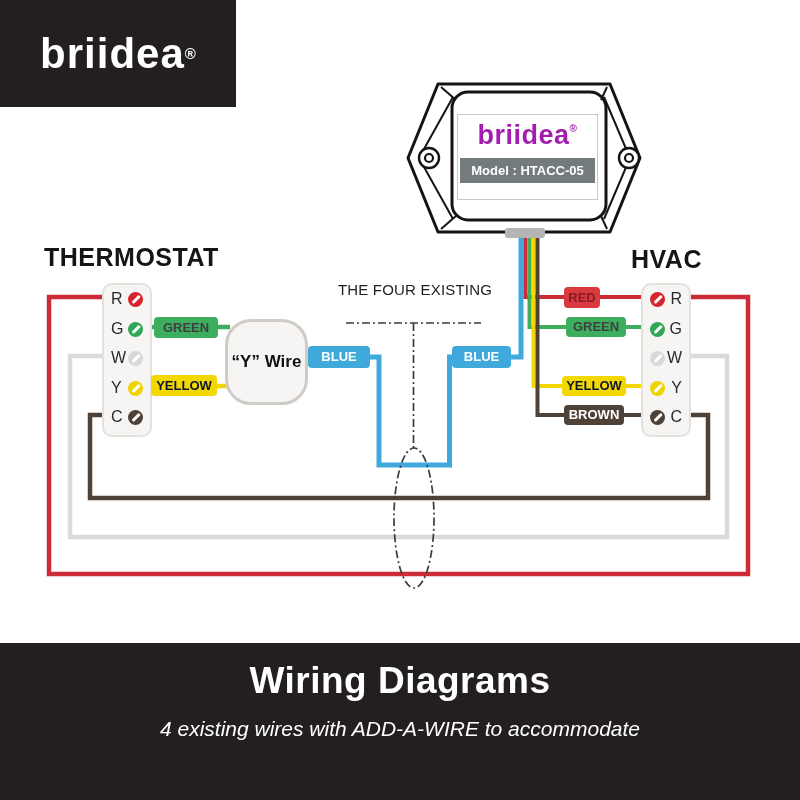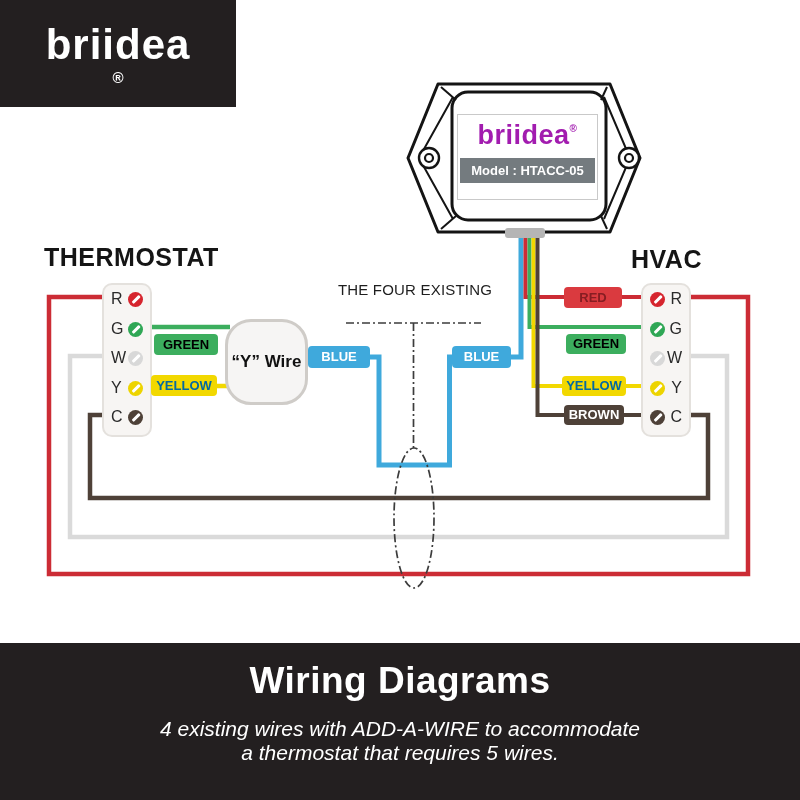--- a/index.html
+++ b/index.html
@@ -1,19 +1,19 @@
 <!DOCTYPE html>
 <html><head>
 <meta charset="utf-8">
 <style>
   html,body{margin:0;padding:0;background:#fff;}
   .canvas{position:relative;width:800px;height:800px;background:#ffffff;overflow:hidden;
           font-family:"Liberation Sans",sans-serif;}
   svg{position:absolute;left:0;top:0;z-index:1;}
-  .ov{position:absolute;z-index:2;flex-direction:column;}
+  .ov{position:absolute;z-index:2;}
 
   
   .logo{left:0;top:0;width:236px;height:107px;background:#231f20;color:#fff;
         display:flex;align-items:center;justify-content:center;}
   .logo .brand{font-size:42px;font-weight:bold;letter-spacing:1px;}
   .logo .reg{font-size:15px;vertical-align:18px;font-weight:bold;}
 
   
   .heading{font-size:25px;font-weight:bold;color:#151515;letter-spacing:.5px;}
 
@@ -24,22 +24,22 @@
   .trow .tl{font-size:16px;color:#2a2a2a;}
   .screw{width:15px;height:15px;border-radius:50%;position:relative;flex:0 0 auto;}
   .screw::after{content:"";position:absolute;left:2.5px;top:6.3px;width:10px;height:2.6px;
         background:#fff;transform:rotate(-45deg);border-radius:1px;}
   .sc-r{background:#d6252e;} .sc-g{background:#2fa755;} .sc-w{background:#d8d8d8;}
   .sc-y{background:#edd400;} .sc-c{background:#4e4138;}
 
   
   .wlabel{border-radius:4px;font-size:13px;font-weight:bold;text-align:center;}
   .lab-red{background:#da3a3f;color:#871d22;}
-  .lab-green{background:#3cae5e;color:#000000;margin-top:17px;}
-  .lab-yellow{background:#f2d800;color:#0369a1;}
+  .lab-green{background:#3cae5e;color:#404040;}
+  .lab-yellow{background:#f2d800;color:#0f172a;}
   .lab-blue{background:#3fa9dc;color:#ffffff;}
   .lab-brown{background:#4e4138;color:#ffffff;}
 
   
   .ybox{width:77px;height:80px;background:#f6f5f4;border:3px solid #cfccc8;border-radius:8px;
         display:flex;align-items:center;justify-content:center;font-size:17px;font-weight:bold;color:#111;}
 
   
   .annot{width:170px;text-align:center;font-size:15px;line-height:19px;color:#1e1e1e;letter-spacing:.2px;}
 
@@ -160,30 +160,29 @@
         <span class="tl">C</span>
       </div>
   </div>
 
   <div class="ov ybox" style="left:225px;top:319px;border-radius:26px;">“Y” Wire</div>
 
   <div class="ov wlabel lab-green" style="left:154px;top:317px;width:64px;height:21px;line-height:21px;">GREEN</div>
   <div class="ov wlabel lab-yellow" style="left:151px;top:375px;width:66px;height:21px;line-height:21px;">YELLOW</div>
   <div class="ov wlabel lab-blue" style="left:308px;top:346px;width:62px;height:22px;line-height:22px;">BLUE</div>
   <div class="ov wlabel lab-blue" style="left:452px;top:346px;width:59px;height:22px;line-height:22px;">BLUE</div>
-  <div class="ov wlabel lab-red" style="left:564px;top:287px;width:58px;height:21px;line-height:21px;">RED</div>
+  <div class="ov wlabel lab-red" style="left:564px;top:287px;width:36px;height:21px;line-height:21px;">RED</div>
   <div class="ov wlabel lab-green" style="left:566px;top:317px;width:60px;height:20px;line-height:20px;">GREEN</div>
   <div class="ov wlabel lab-yellow" style="left:562px;top:376px;width:64px;height:20px;line-height:20px;">YELLOW</div>
   <div class="ov wlabel lab-brown" style="left:564px;top:405px;width:60px;height:20px;line-height:20px;">BROWN</div>
 
   <div class="ov annot" style="left:330px;top:280px;">
     <div>THE FOUR EXISTING</div>
   </div>
 
   <div class="ov banner">
     <div class="btitle">Wiring Diagrams</div>
     <div class="bsub">
       <div>4 existing wires with ADD-A-WIRE to accommodate</div>
-      <div>a thermostat that requires 5 wires.</div>
     </div>
   </div>
 
 </div>
 
 </body></html>

